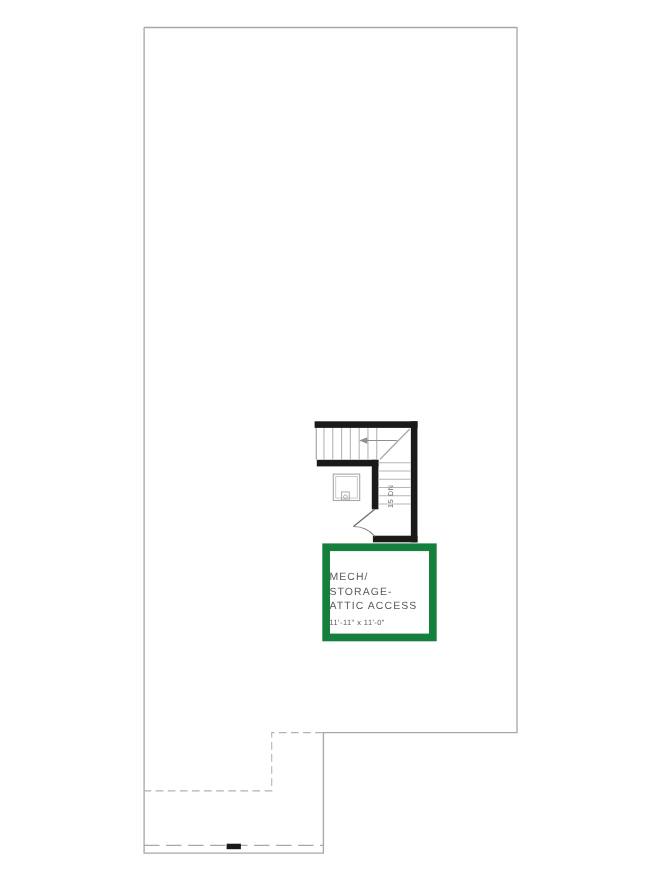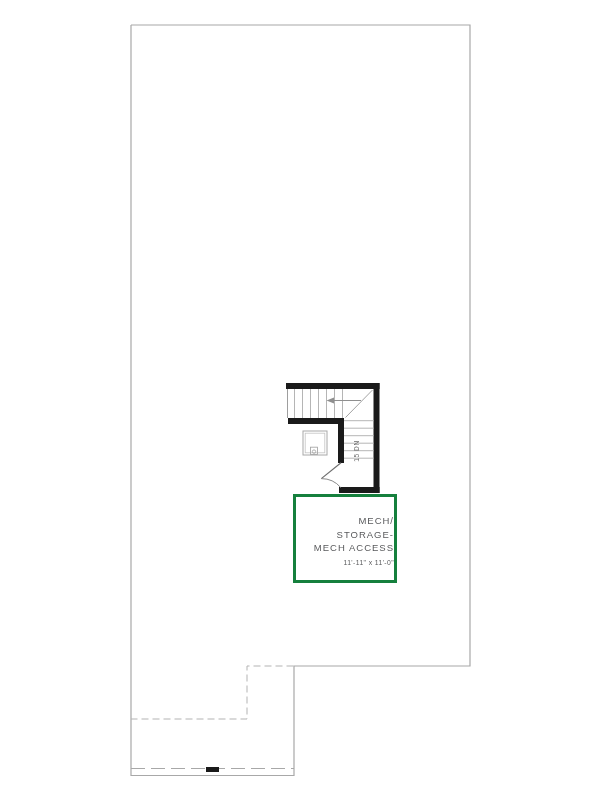--- a/index.html
+++ b/index.html
@@ -22,25 +22,25 @@
     width: 600px;
     height: 800px;
   }
   .label-box {
     position: absolute;
     left: 292.5px;
     top: 494px;
     width: 104.5px;
     height: 89px;
     background: #ffffff;
-    border: 3px solid #15803d;
+    border: 7px solid #15803d;
     box-sizing: border-box;
     display: flex;
     flex-direction: column;
-    align-items: flex-end;
+    align-items: flex-start;
     padding-top: 17px;
     z-index: 3;
   }
   .room-name-line {
     font-size: 9.5px;
     line-height: 13.5px;
     letter-spacing: 1px;
     color: #595a5c;
     white-space: nowrap;
     text-align: center;
@@ -124,17 +124,17 @@
       <rect x="310.5" y="447.2" width="7" height="7.3" stroke="#a8a8a8" stroke-width="0.9"></rect>
       <circle cx="314" cy="451.6" r="1.7" stroke="#a8a8a8" stroke-width="0.9"></circle>
     </g>
   </svg>
 
   <div class="stair-annotation">15 DN</div>
 
   <div class="label-box">
     <div class="room-name-line">MECH/</div>
     <div class="room-name-line">STORAGE-</div>
-    <div class="room-name-line">MECH ACCESS</div>
+    <div class="room-name-line">ATTIC ACCESS</div>
     <div class="room-dim">11'-11" x 11'-0"</div>
   </div>
 
 </div>
 
 </body></html>

